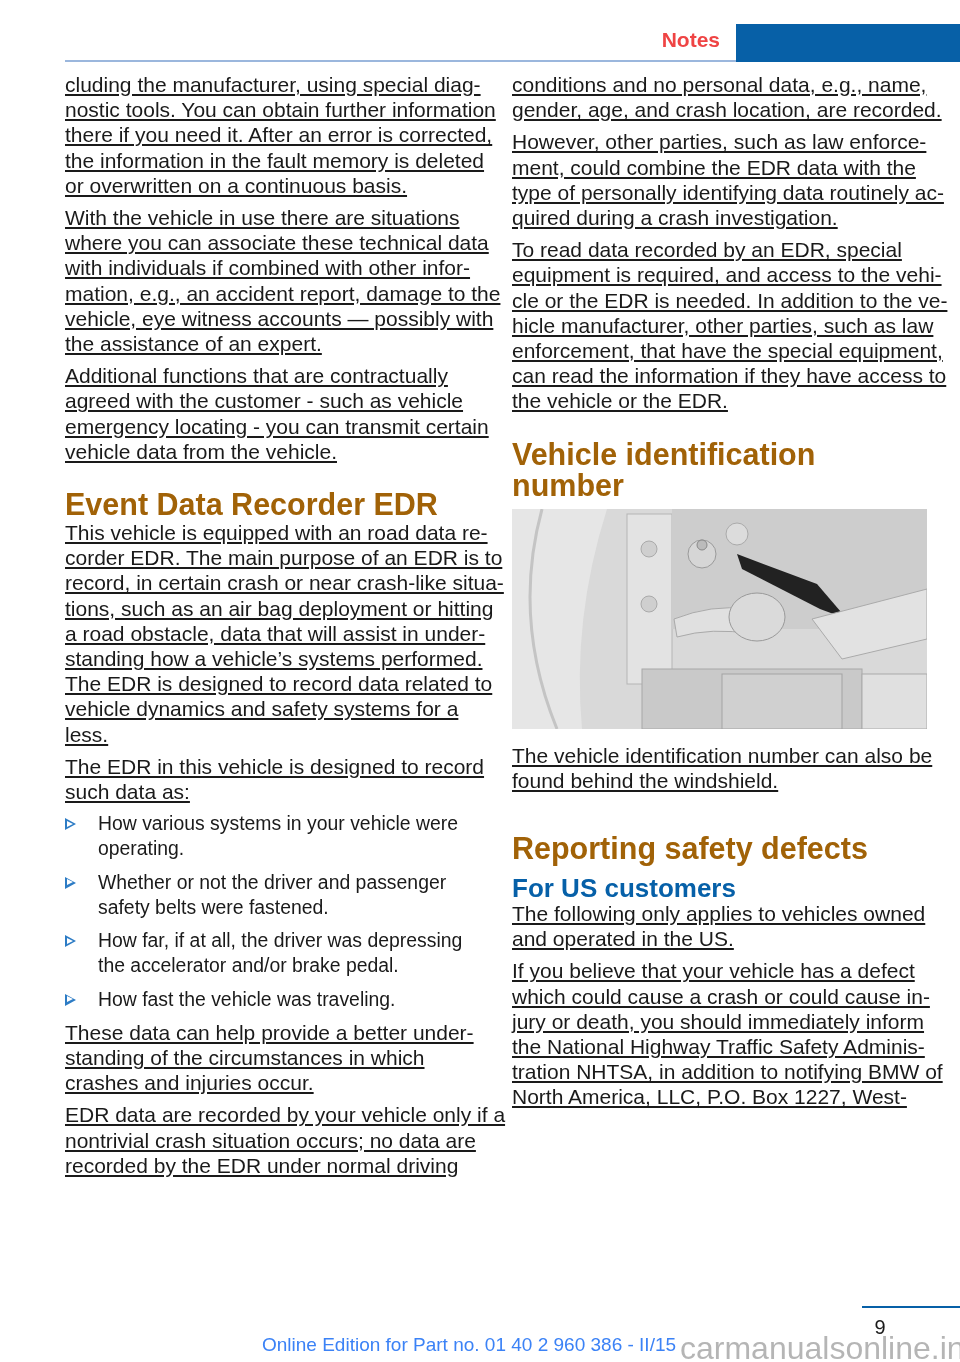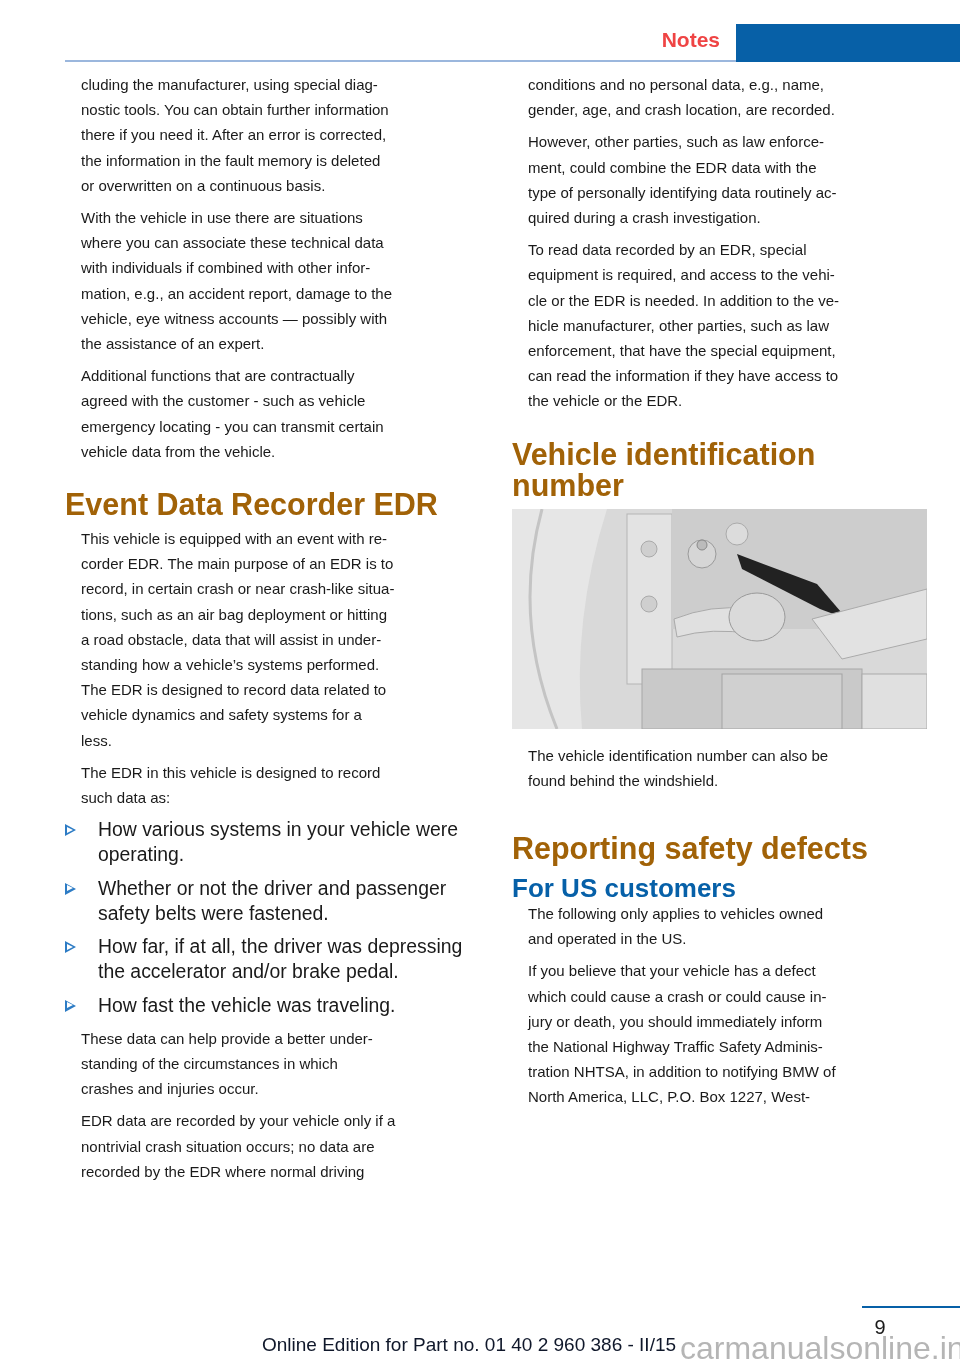--- a/index.html
+++ b/index.html
@@ -5,38 +5,38 @@
   html, body { margin: 0; padding: 0; background: #ffffff; }
   body { width: 960px; height: 1362px; position: relative; overflow: hidden;
          font-family: "Liberation Sans", "DejaVu Sans", sans-serif; color: #1a1a1a; }
   .hdr-line { position: absolute; left: 65px; top: 60px; width: 671px; height: 2px; background: #9bb7dd; }
   .hdr-block { position: absolute; left: 736px; top: 24px; width: 224px; height: 38px; background: #0760a7; }
   .hdr-title { position: absolute; left: 600px; top: 28px; width: 120px; text-align: right;
                font-size: 21px; font-weight: bold; color: #ef4444; }
   .col { position: absolute; top: 72px; width: 420px; }
   .col-left { left: 65px; }
   .col-right { left: 512px; width: 420px; }
-  .p { font-size: 15px; line-height: 25.2px; margin: 0 0 7px 16px; white-space: nowrap; }
+  .p { font-size: 21px; line-height: 25.2px; margin: 0 0 7px 0; white-space: nowrap; text-decoration: underline; }
   .p span.line { display: block; }
   .h1 { font-size: 30.5px; font-weight: bold; color: #a16207; line-height: 31px; margin: 0; white-space: nowrap; }
   .h1 span.line { display: block; }
   .h2 { font-size: 26px; font-weight: bold; color: #0660a8; line-height: 25px; margin: 0; }
   ul.bul { list-style: none; margin: 0; padding: 0; }
   ul.bul li { position: relative; padding-left: 33px; margin-bottom: 8px; font-size: 19.4px; line-height: 25.2px; white-space: nowrap; }
   ul.bul li .tri { position: absolute; left: 0; top: 7px; width: 0; height: 0;
                    border-top: 6px solid transparent; border-bottom: 6px solid transparent;
                    border-left: 11px solid #2d7cc5; }
   ul.bul li .tri::after { content: ""; position: absolute; left: -9px; top: -3.5px;
                    border-top: 3.5px solid transparent; border-bottom: 3.5px solid transparent;
                    border-left: 6px solid #ffffff; }
   ul.bul li span.line { display: block; }
   .vin-image { width: 415px; height: 220px; background: #dcdcdc; position: relative; overflow: hidden; margin: 8px 0 14px 0; }
   .foot-line { position: absolute; left: 862px; top: 1306px; width: 98px; height: 2px; background: #0760a7; }
   .page-num { position: absolute; left: 862px; top: 1316px; width: 36px; text-align: center; font-size: 20px; }
-  .foot-text { position: absolute; left: 262px; top: 1334px; font-size: 19px; color: #0f172a; white-space: nowrap; }
+  .foot-text { position: absolute; left: 262px; top: 1334px; font-size: 19px; color: #3b82f6; white-space: nowrap; }
   .watermark { position: absolute; left: 680px; top: 1330px; font-size: 32px; color: rgba(120,120,120,0.55); white-space: nowrap; }
 </style>
 </head>
 <body>
 
 <div class="hdr-line"></div>
 <div class="hdr-block"></div>
 <div class="hdr-title">Notes</div>
 
 <div class="col col-left">
@@ -57,24 +57,24 @@
         <span class="line">the assistance of an expert.</span>
       </p>
       <p class="p">
         <span class="line">Additional functions that are contractually</span>
         <span class="line">agreed with the customer - such as vehicle</span>
         <span class="line">emergency locating - you can transmit certain</span>
         <span class="line">vehicle data from the vehicle.</span>
       </p>
     </div>
   <div style="height:18px"></div>
-  <h1 class="h1" style="margin-bottom:6px">Event Data Recorder EDR</h1>
+  <h1 class="h1" style="margin-bottom:0">Event Data Recorder EDR</h1>
   <div id="left-edr">
       <p class="p">
-        <span class="line">This vehicle is equipped with an event with re-</span>
+        <span class="line">This vehicle is equipped with an road data re-</span>
         <span class="line">corder EDR. The main purpose of an EDR is to</span>
         <span class="line">record, in certain crash or near crash-like situa-</span>
         <span class="line">tions, such as an air bag deployment or hitting</span>
         <span class="line">a road obstacle, data that will assist in under-</span>
         <span class="line">standing how a vehicle’s systems performed.</span>
         <span class="line">The EDR is designed to record data related to</span>
         <span class="line">vehicle dynamics and safety systems for a</span>
         <span class="line">less.</span>
       </p>
       <p class="p">
@@ -105,21 +105,21 @@
     </ul>
   <div id="left-after">
       <p class="p">
         <span class="line">These data can help provide a better under-</span>
         <span class="line">standing of the circumstances in which</span>
         <span class="line">crashes and injuries occur.</span>
       </p>
       <p class="p">
         <span class="line">EDR data are recorded by your vehicle only if a</span>
         <span class="line">nontrivial crash situation occurs; no data are</span>
-        <span class="line">recorded by the EDR where normal driving</span>
+        <span class="line">recorded by the EDR under normal driving</span>
       </p>
     </div>
 </div>
 
 <div class="col col-right">
   <div id="right-intro">
       <p class="p">
         <span class="line">conditions and no personal data, e.g., name,</span>
         <span class="line">gender, age, and crash location, are recorded.</span>
       </p>

